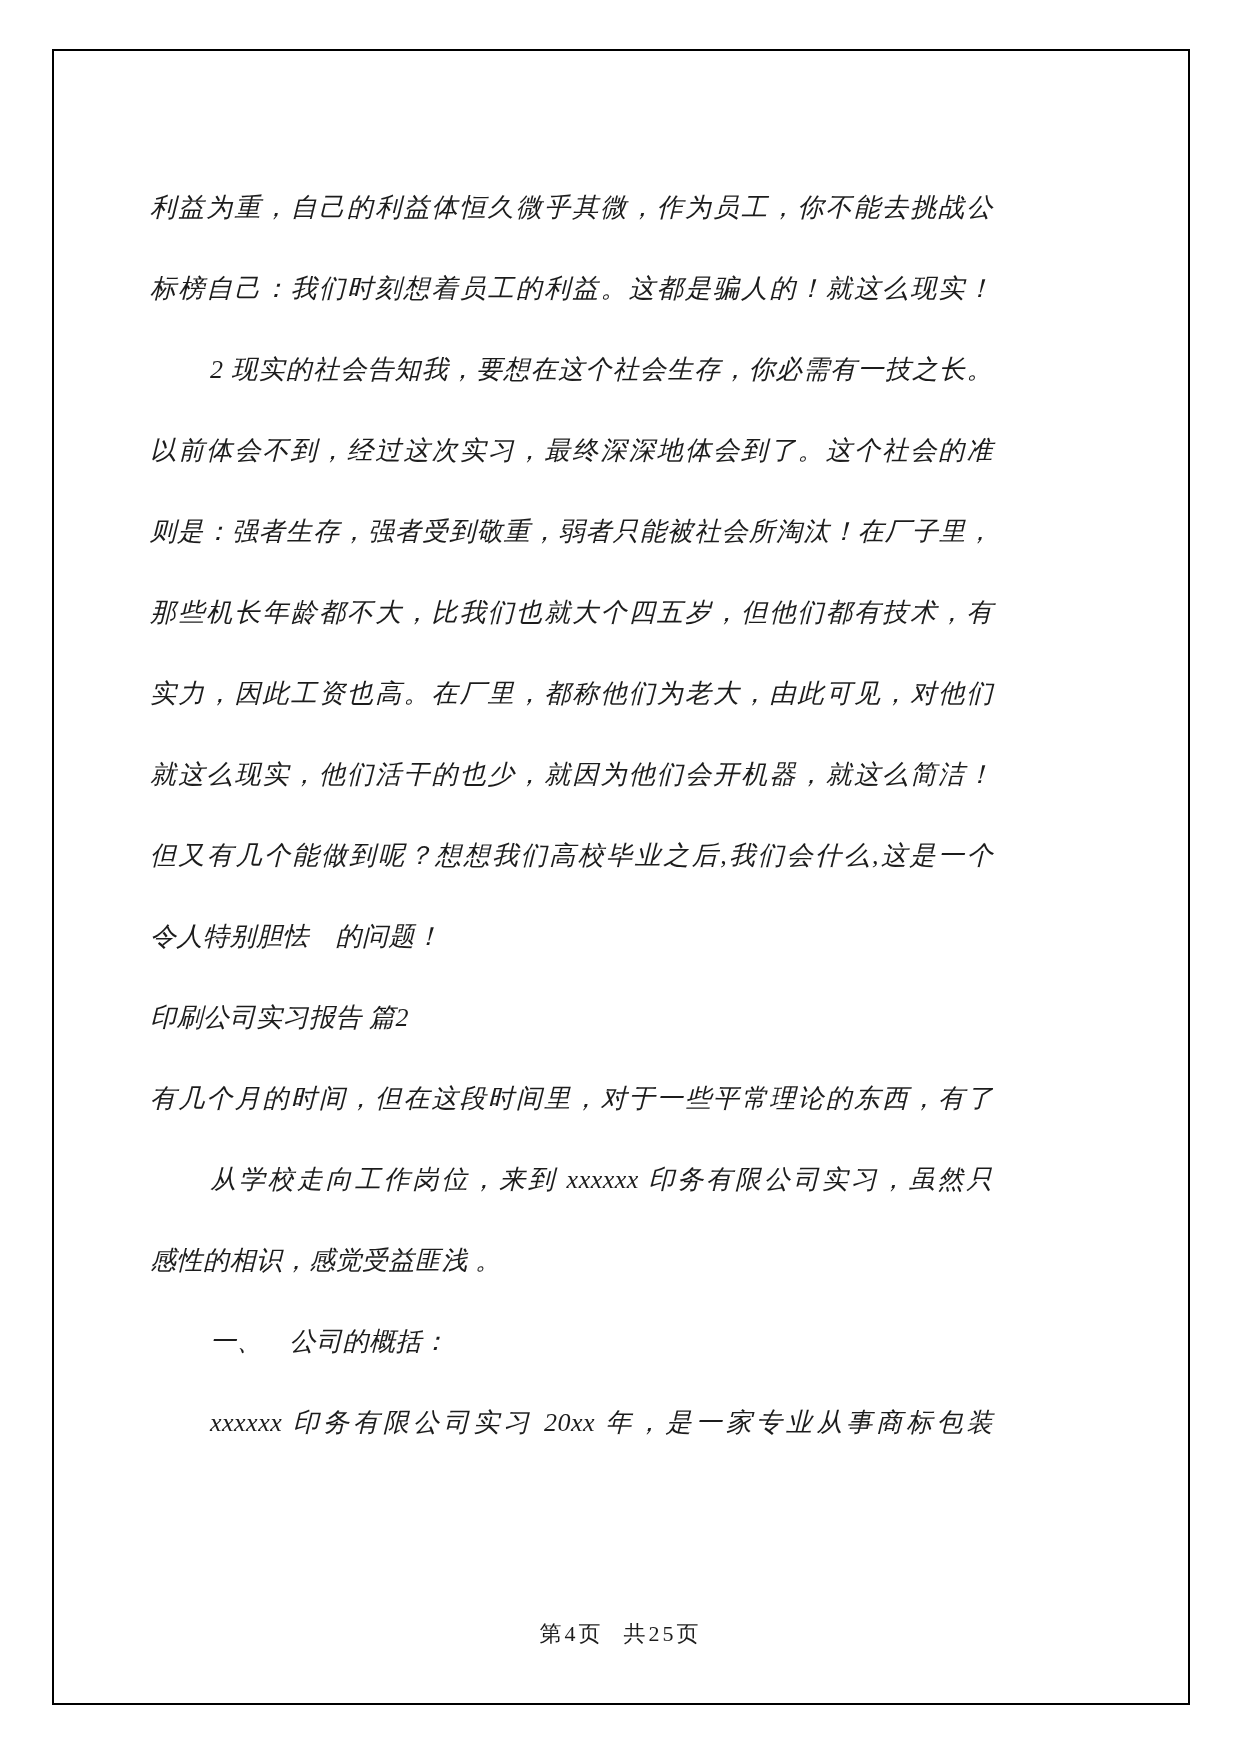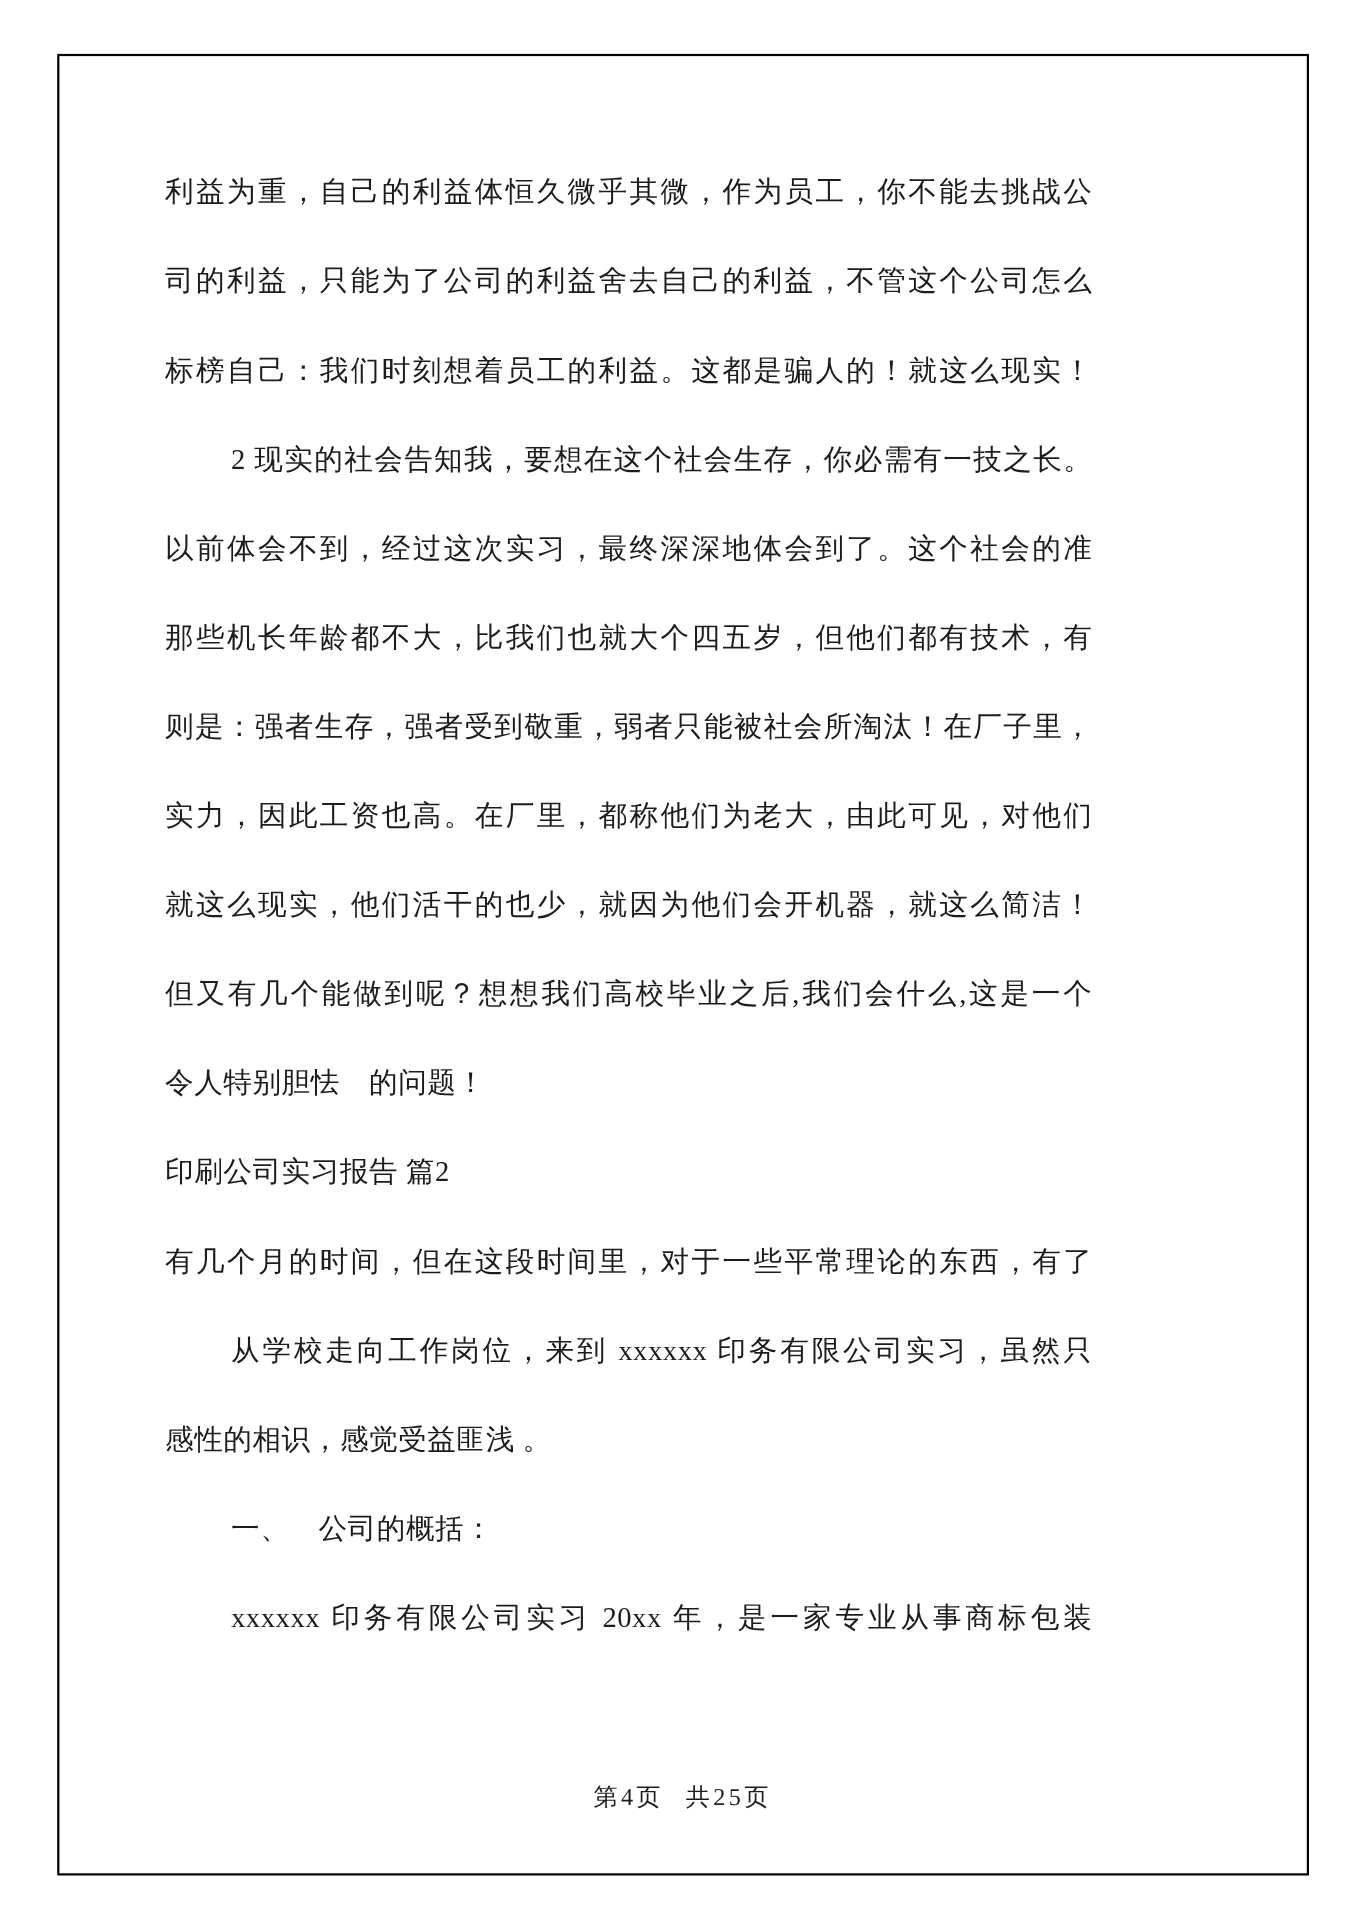--- a/index.html
+++ b/index.html
@@ -19,23 +19,24 @@
     left: 52px;
     top: 49px;
     width: 1134px;
     height: 1652px;
     border: 2px solid #000000;
     box-sizing: content-box;
   }
   .doc-body {
     position: absolute;
     left: 150px;
-    top: 134px;
+    top: 167px;
     width: 843px;
     color: var(--text-color, #1c1c1c);
+    font-style: italic;
   }
   .line {
     height: 81px;
     line-height: 81px;
     font-size: 26px;
     letter-spacing: 0.5px;
     white-space: pre-wrap;
     overflow: visible;
   }
   .line.justify {
@@ -62,26 +63,25 @@
     margin-left: 20px;
   }
 </style>
 </head>
 <body style="background: rgb(255, 255, 255);">
 
 <div class="page-border" style="border-color: rgb(0, 0, 0);"></div>
 
 <div class="doc-body">
     <div class="line justify">利益为重，自己的利益体恒久微乎其微，作为员工，你不能去挑战公</div>
-    <div class="line justify">司的利益，只能为了公司的利益舍去自己的利益，不管这个公司怎么</div>
     <div class="line justify">标榜自己：我们时刻想着员工的利益。这都是骗人的！就这么现实！</div>
     <div class="line indent justify">2 现实的社会告知我，要想在这个社会生存，你必需有一技之长。</div>
     <div class="line justify">以前体会不到，经过这次实习，最终深深地体会到了。这个社会的准</div>
+    <div class="line justify">则是：强者生存，强者受到敬重，弱者只能被社会所淘汰！在厂子里，</div>
     <div class="line justify">那些机长年龄都不大，比我们也就大个四五岁，但他们都有技术，有</div>
-    <div class="line justify">则是：强者生存，强者受到敬重，弱者只能被社会所淘汰！在厂子里，</div>
     <div class="line justify">实力，因此工资也高。在厂里，都称他们为老大，由此可见，对他们</div>
     <div class="line justify">就这么现实，他们活干的也少，就因为他们会开机器，就这么简洁！</div>
     <div class="line justify">但又有几个能做到呢？想想我们高校毕业之后,我们会什么,这是一个</div>
     <div class="line">令人特别胆怯　的问题！</div>
     <div class="line">印刷公司实习报告 篇2</div>
     <div class="line justify">有几个月的时间，但在这段时间里，对于一些平常理论的东西，有了</div>
     <div class="line indent justify">从学校走向工作岗位，来到 xxxxxx 印务有限公司实习，虽然只</div>
     <div class="line">感性的相识，感觉受益匪浅 。</div>
     <div class="line indent">一、　公司的概括：</div>
     <div class="line indent justify">xxxxxx 印务有限公司实习 20xx 年，是一家专业从事商标包装</div>

